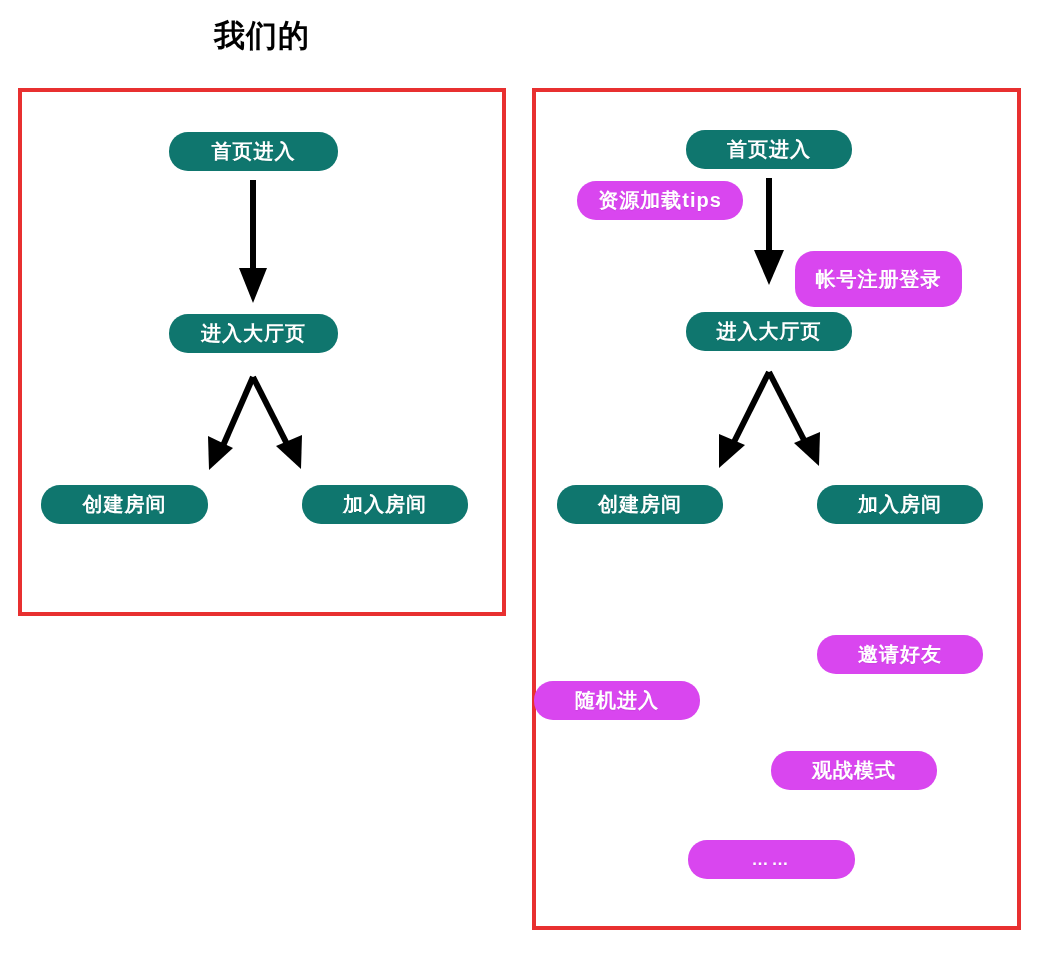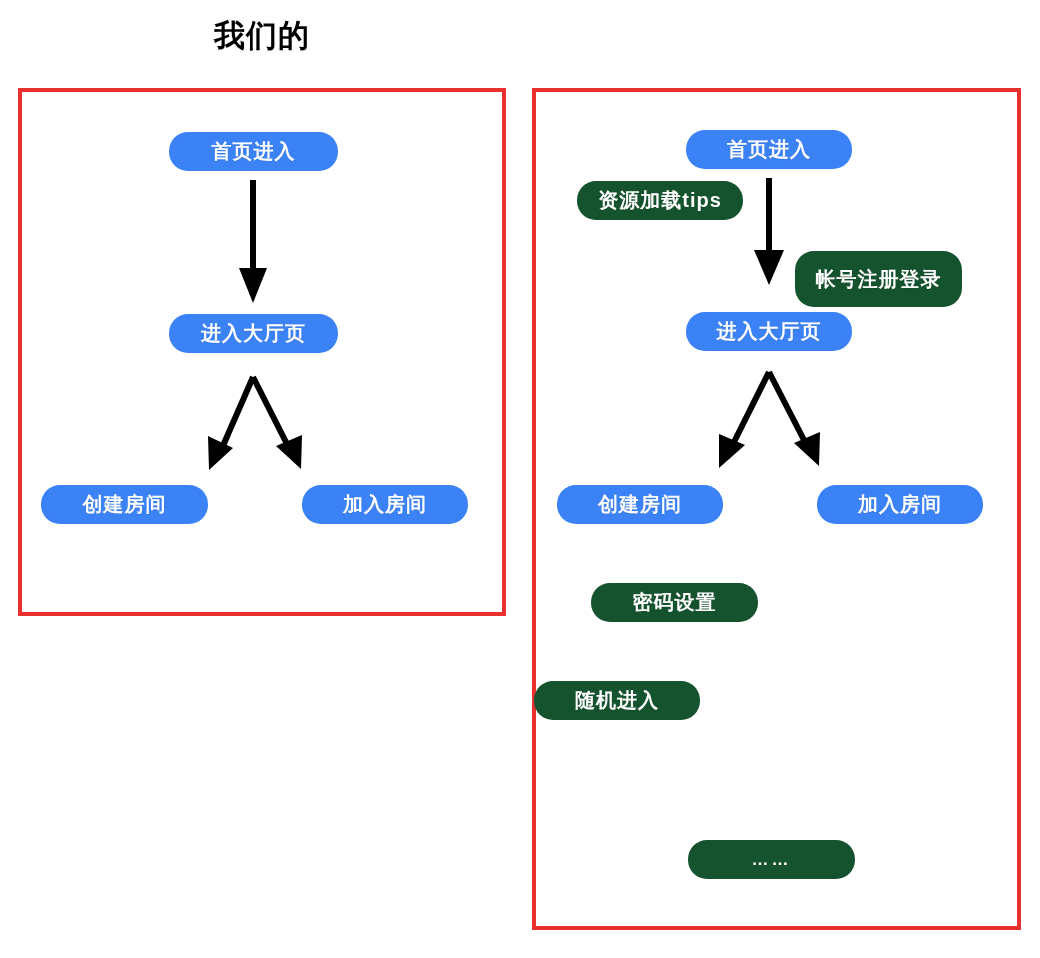--- a/index.html
+++ b/index.html
@@ -42,24 +42,24 @@
     font-size: 20px;
     font-weight: bold;
     display: flex;
     align-items: center;
     justify-content: center;
     white-space: nowrap;
     letter-spacing: 1px;
     text-shadow: 0 1px 1px rgba(0,0,0,0.07);
   }
   .node.blue {
-    background: #3b82f6;
+    background: #0f766e;
   }
   .node.orange {
-    background: #14532d;
+    background: #d946ef;
   }
   .node.dots {
     font-size: 17px;
     letter-spacing: 3px;
   }
   .arrow-layer {
     position: absolute;
     left: 0;
     top: 0;
     width: 1040px;
@@ -92,25 +92,26 @@
   <div class="node orange" style="left:577px; top:181px; width:166px; height:39px;">资源加载tips</div>
 
   <div class="node orange" style="left:795px; top:251px; width:167px; height:56px;">帐号注册登录</div>
 
   <div class="node blue" style="left:686px; top:312px; width:166px; height:39px;">进入大厅页</div>
 
   <div class="node blue" style="left:557px; top:485px; width:166px; height:39px;">创建房间</div>
 
   <div class="node blue" style="left:817px; top:485px; width:166px; height:39px;">加入房间</div>
 
-  <div class="node orange" style="left:591px; top:583px; width:167px; height:39px;">密码设置</div>
 
+  <div class="node orange" style="left:817px; top:635px; width:166px; height:39px;">邀请好友</div>
 
   <div class="node orange" style="left:534px; top:681px; width:166px; height:39px;">随机进入</div>
 
+  <div class="node orange" style="left:771px; top:751px; width:166px; height:39px;">观战模式</div>
 
   <div class="node orange dots" style="left:688px; top:840px; width:167px; height:39px;">……</div>
 
   <svg class="arrow-layer" viewBox="0 0 1040 958">
 
     <g>
       <line x1="253" y1="180" x2="253" y2="281" stroke="#000000" stroke-width="6"></line>
       <polygon points="253,303 239,268 267,268" fill="#000000"></polygon>
     </g>
 

